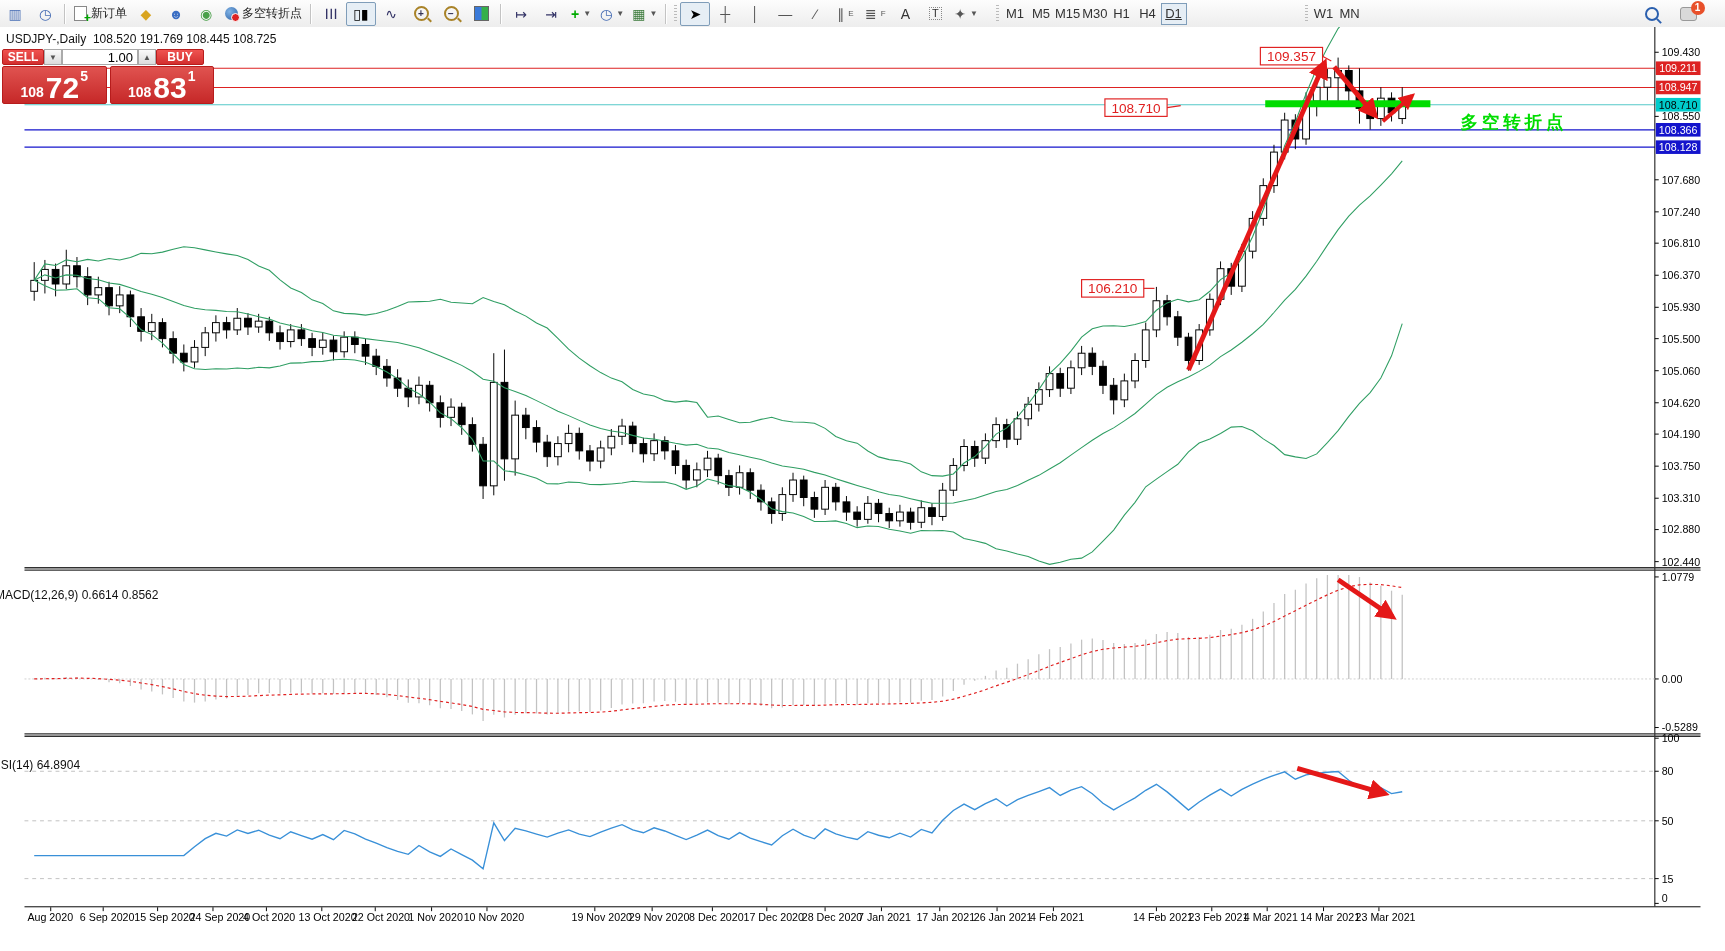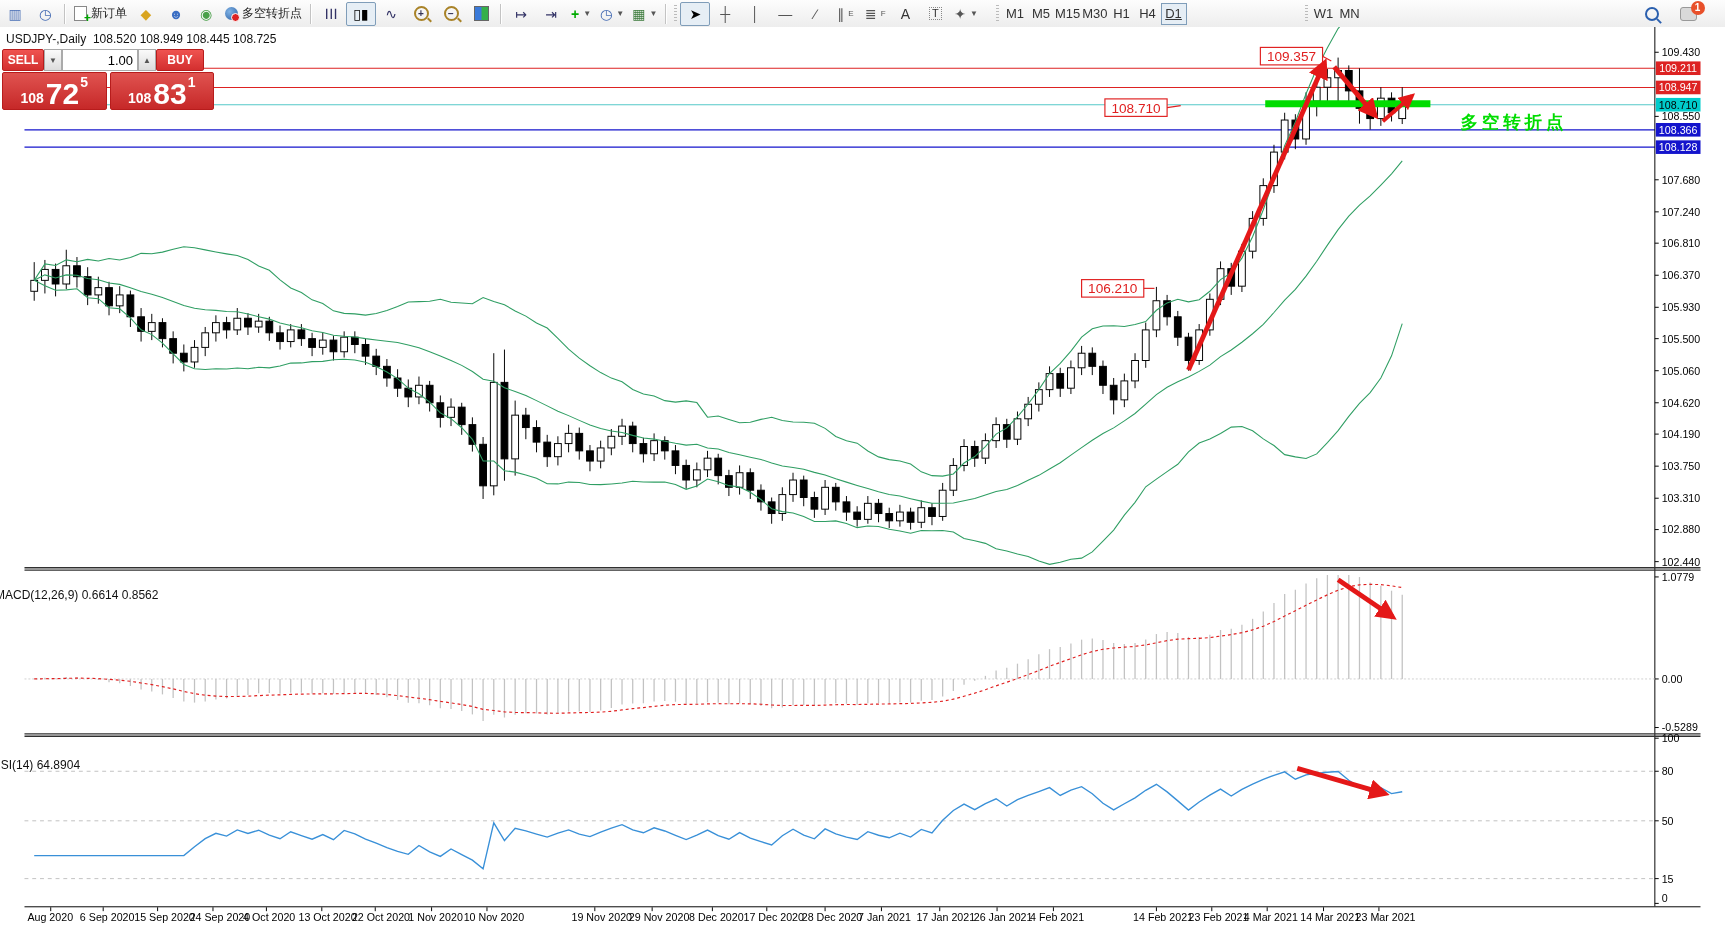--- a/index.html
+++ b/index.html
@@ -32,21 +32,21 @@
   .badge{position:absolute;right:-9px;top:-7px;width:14px;height:14px;border-radius:50%;background:#e8502a;
     color:#fff;font-size:10px;font-weight:bold;display:flex;align-items:center;justify-content:center;}
   
   .chart-wrap{position:absolute;left:0;top:27px;width:1725px;height:924px;background:#fff;}
   svg text{font-family:"Liberation Sans","DejaVu Sans",sans-serif;}
   .chart-title{position:absolute;left:6px;top:5px;font-size:12px;color:#111;}
   .chart-title b{font-weight:normal;}
   .ind-label{position:absolute;font-size:12px;color:#111;}
   
   .one-click{position:absolute;left:2px;top:22px;width:212px;z-index:5;font-family:"Liberation Sans",sans-serif;}
-  .oc-row1{display:flex;height:22px;}
+  .oc-row1{display:flex;height:16px;}
   .oc-btn{background:linear-gradient(#ef5350,#d32f2f);color:#fff;font-size:12px;font-weight:bold;
     display:flex;align-items:center;justify-content:center;border:1px solid #b71c1c;border-radius:2px;}
   .oc-sell{width:40px;}
   .oc-buy{width:46px;}
   .oc-step{width:16px;background:linear-gradient(#fafafa,#dcdcdc);border:1px solid #aaa;font-size:8px;color:#555;
     display:flex;align-items:center;justify-content:center;}
   .oc-vol{width:66px;border:1px solid #aaa;font-size:13px;text-align:right;padding:0 4px;font-family:"Liberation Sans",sans-serif;}
   .oc-row2{display:flex;height:38px;margin-top:1px;}
   .oc-price{flex:1;background:linear-gradient(#e05350,#c62828);color:#fff;display:flex;align-items:flex-end;justify-content:center;
     padding-bottom:3px;border:1px solid #b71c1c;border-radius:2px;}
@@ -723,21 +723,21 @@
         <line x1="1198" y1="380" x2="1338" y2="64" stroke="#e41818" stroke-width="5" marker-end="url(#ah)"></line>
         <line x1="1348" y1="68" x2="1390" y2="118" stroke="#e41818" stroke-width="5" marker-end="url(#ah)"></line>
         <line x1="1398" y1="124" x2="1428" y2="98" stroke="#e41818" stroke-width="4" marker-end="url(#ah)"></line>
         <line x1="1352" y1="596" x2="1408" y2="634" stroke="#e41818" stroke-width="5" marker-end="url(#ah)"></line>
         <line x1="1310" y1="790" x2="1400" y2="816" stroke="#e41818" stroke-width="5" marker-end="url(#ah)"></line>
       </g>
   </svg>
 
   <div class="chart-title">
     <span>USDJPY-,Daily</span>&nbsp;
-    <b>108.520 108.949 108.445 108.725</b>
+    <b>108.520 191.769 108.445 108.725</b>
   </div>
 
   <div class="one-click">
     <div class="oc-row1">
       <div class="oc-btn oc-sell">SELL</div>
       <div class="oc-step">▼</div>
       <input class="oc-vol" value="1.00" style="">
       <div class="oc-step">▲</div>
       <div class="oc-btn oc-buy">BUY</div>
     </div>

